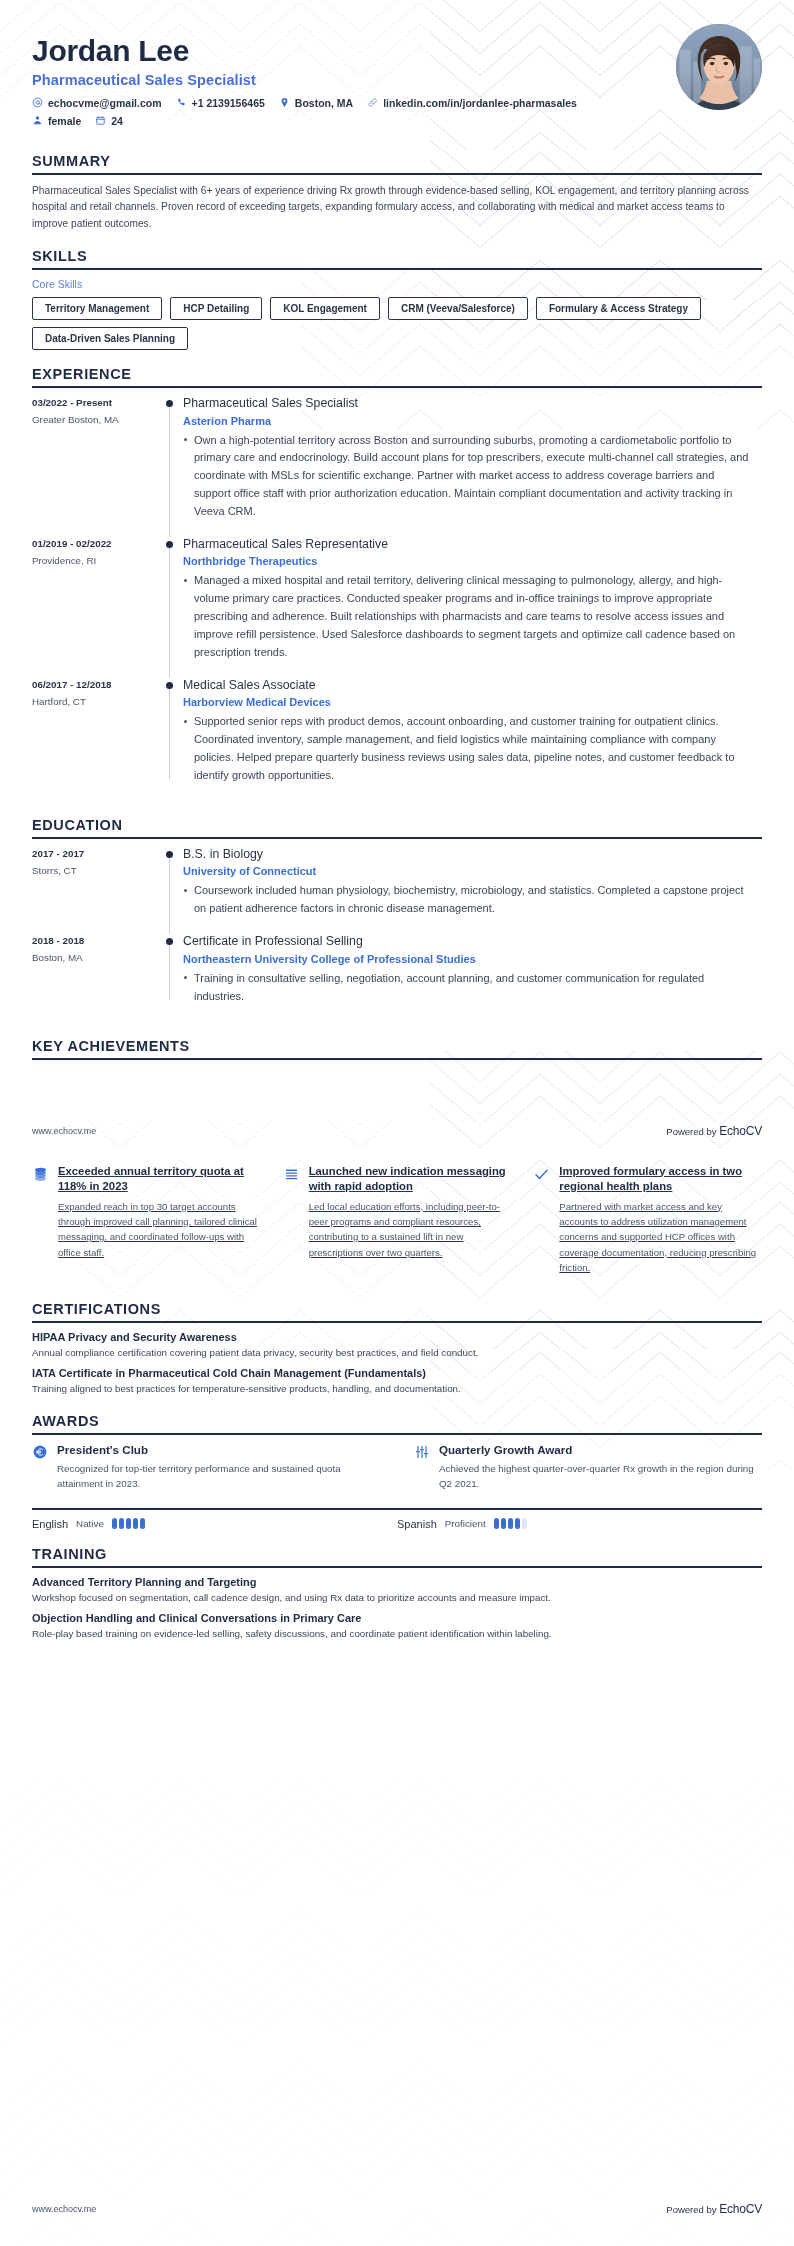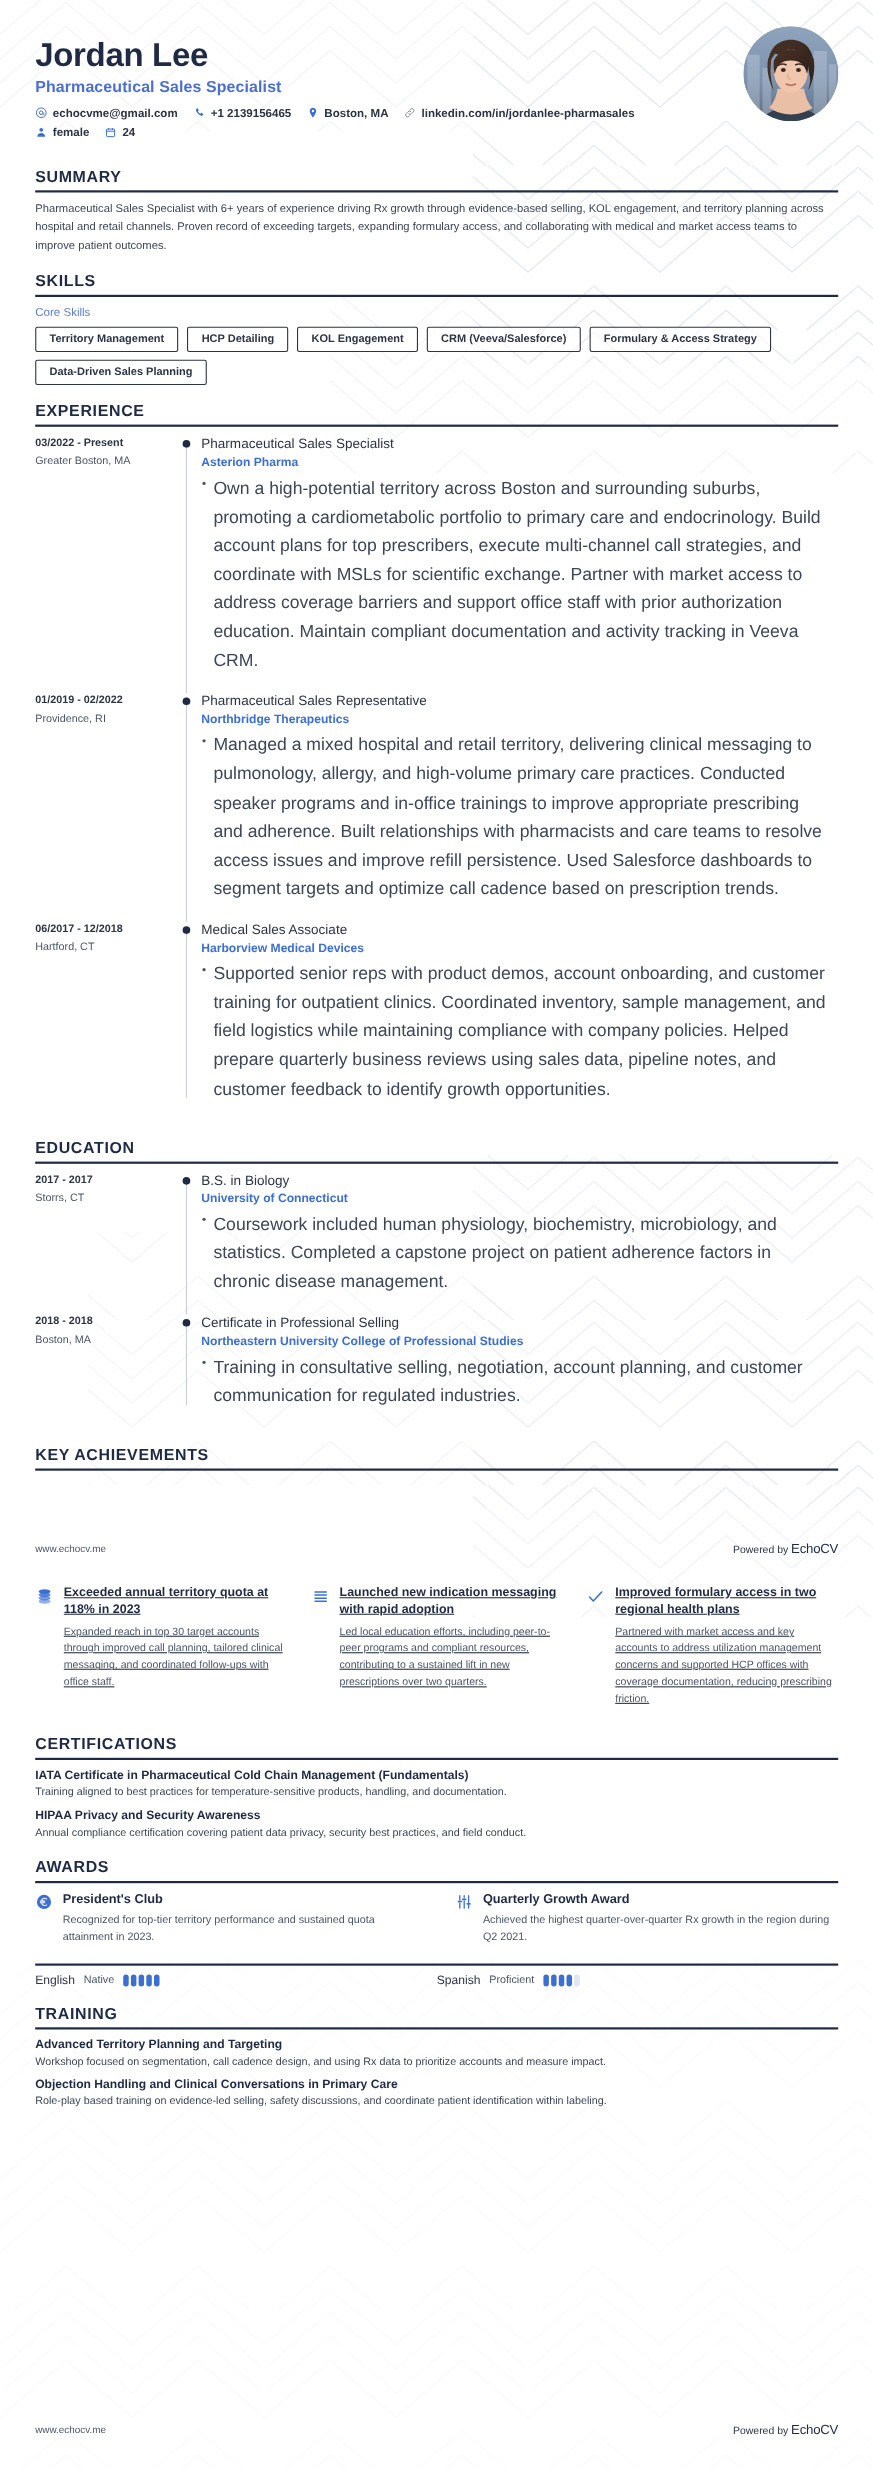--- a/index.html
+++ b/index.html
@@ -146,21 +146,21 @@
   .tl-right { flex: 1 1 auto; padding-right: 10px; }
   .tl-title { font-size: 12.3px; color: #2b3445; line-height: 1.25; }
   .tl-org {
     font-size: 11px; font-weight: bold; color: #3b6fd4;
     margin-top: 3px; margin-bottom: 5px;
   }
   .bullets { list-style: none; }
   .bullets li {
     position: relative;
     padding-left: 11px;
-    font-size: 16px;
+    font-size: 11px;
     line-height: 1.63;
     color: #3c4657;
     margin-bottom: 2px;
   }
   .bullets li:before {
     content: "";
     position: absolute;
     left: 1px; top: 6.5px;
     width: 3px; height: 3px;
     border-radius: 50%;
@@ -550,26 +550,26 @@
             <div class="ach-desc">Partnered with market access and key accounts to address utilization management concerns and supported HCP offices with coverage documentation, reducing prescribing friction.</div>
           </div>
         </div>
       </div>
     </div>
 
     <div class="section pad" style="margin-top:26px;">
       <div class="sec-title">CERTIFICATIONS</div>
       <div class="sec-rule"></div>
       <div class="entry">
+        <div class="entry-title">HIPAA Privacy and Security Awareness</div>
+        <div class="entry-desc">Annual compliance certification covering patient data privacy, security best practices, and field conduct.</div>
+      </div>
+      <div class="entry">
         <div class="entry-title">IATA Certificate in Pharmaceutical Cold Chain Management (Fundamentals)</div>
         <div class="entry-desc">Training aligned to best practices for temperature-sensitive products, handling, and documentation.</div>
-      </div>
-      <div class="entry">
-        <div class="entry-title">HIPAA Privacy and Security Awareness</div>
-        <div class="entry-desc">Annual compliance certification covering patient data privacy, security best practices, and field conduct.</div>
       </div>
     </div>
 
     <div class="section pad">
       <div class="sec-title">AWARDS</div>
       <div class="sec-rule"></div>
       <div class="awards-grid">
         <div class="award">
           <span class="award-ico">
             <svg viewBox="0 0 20 20">

